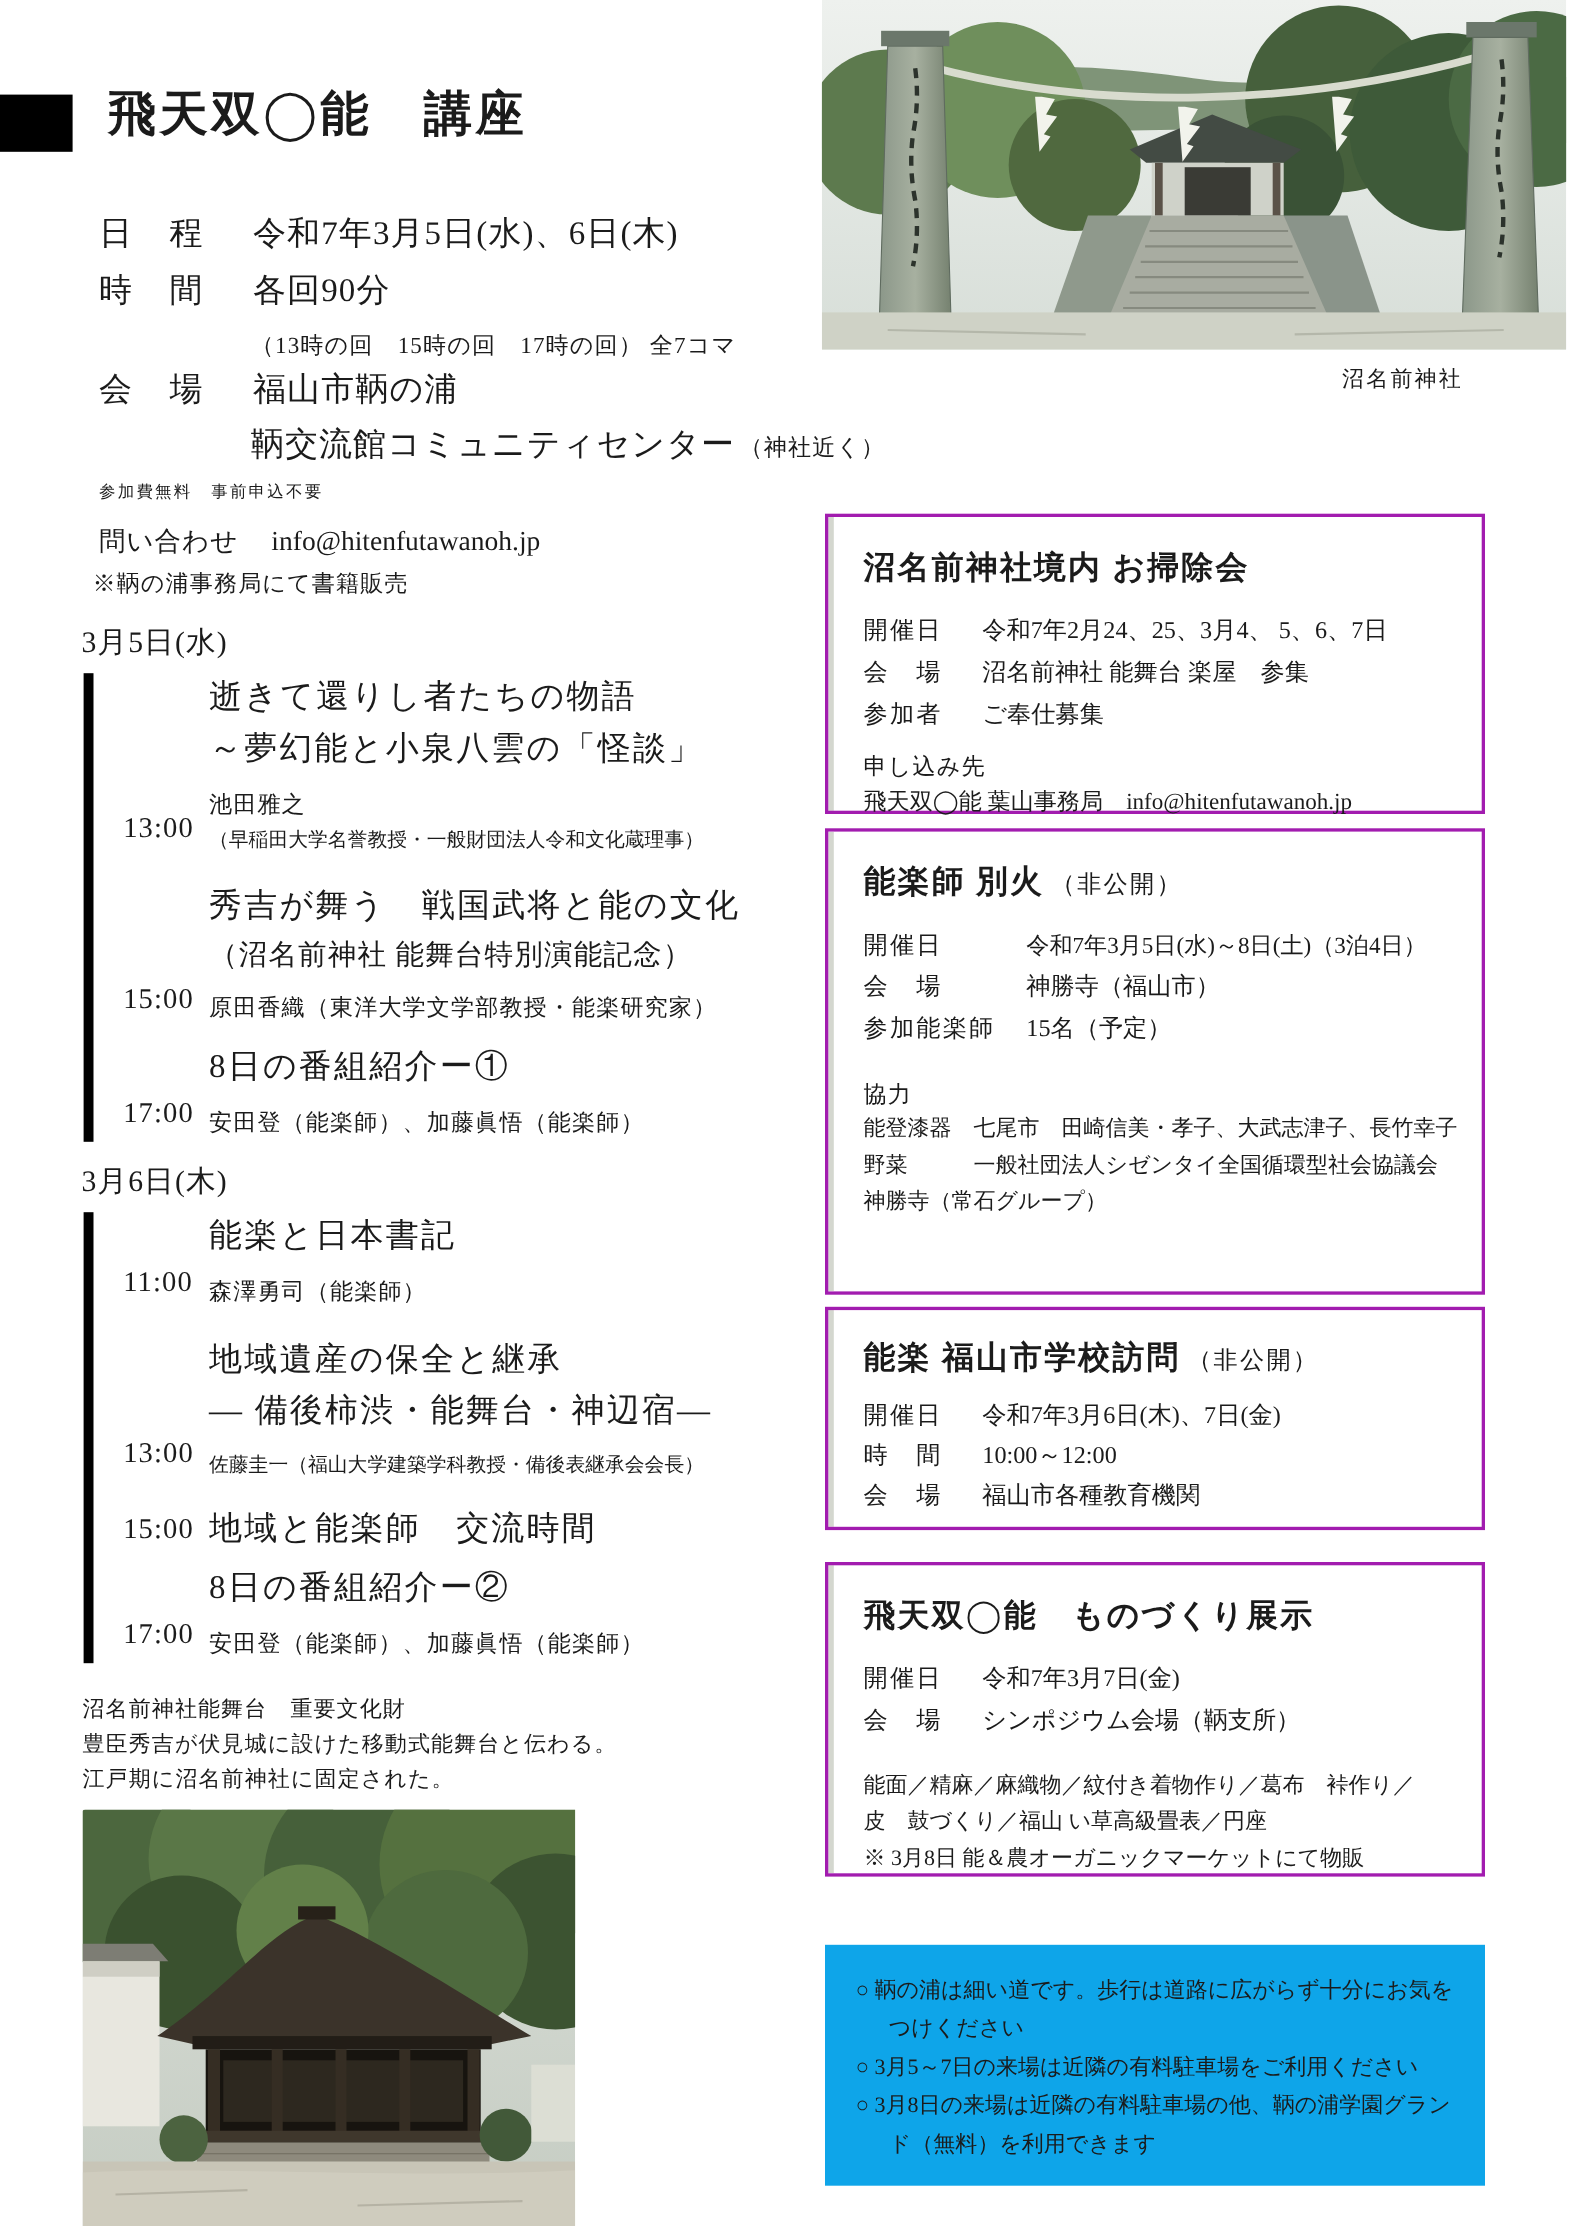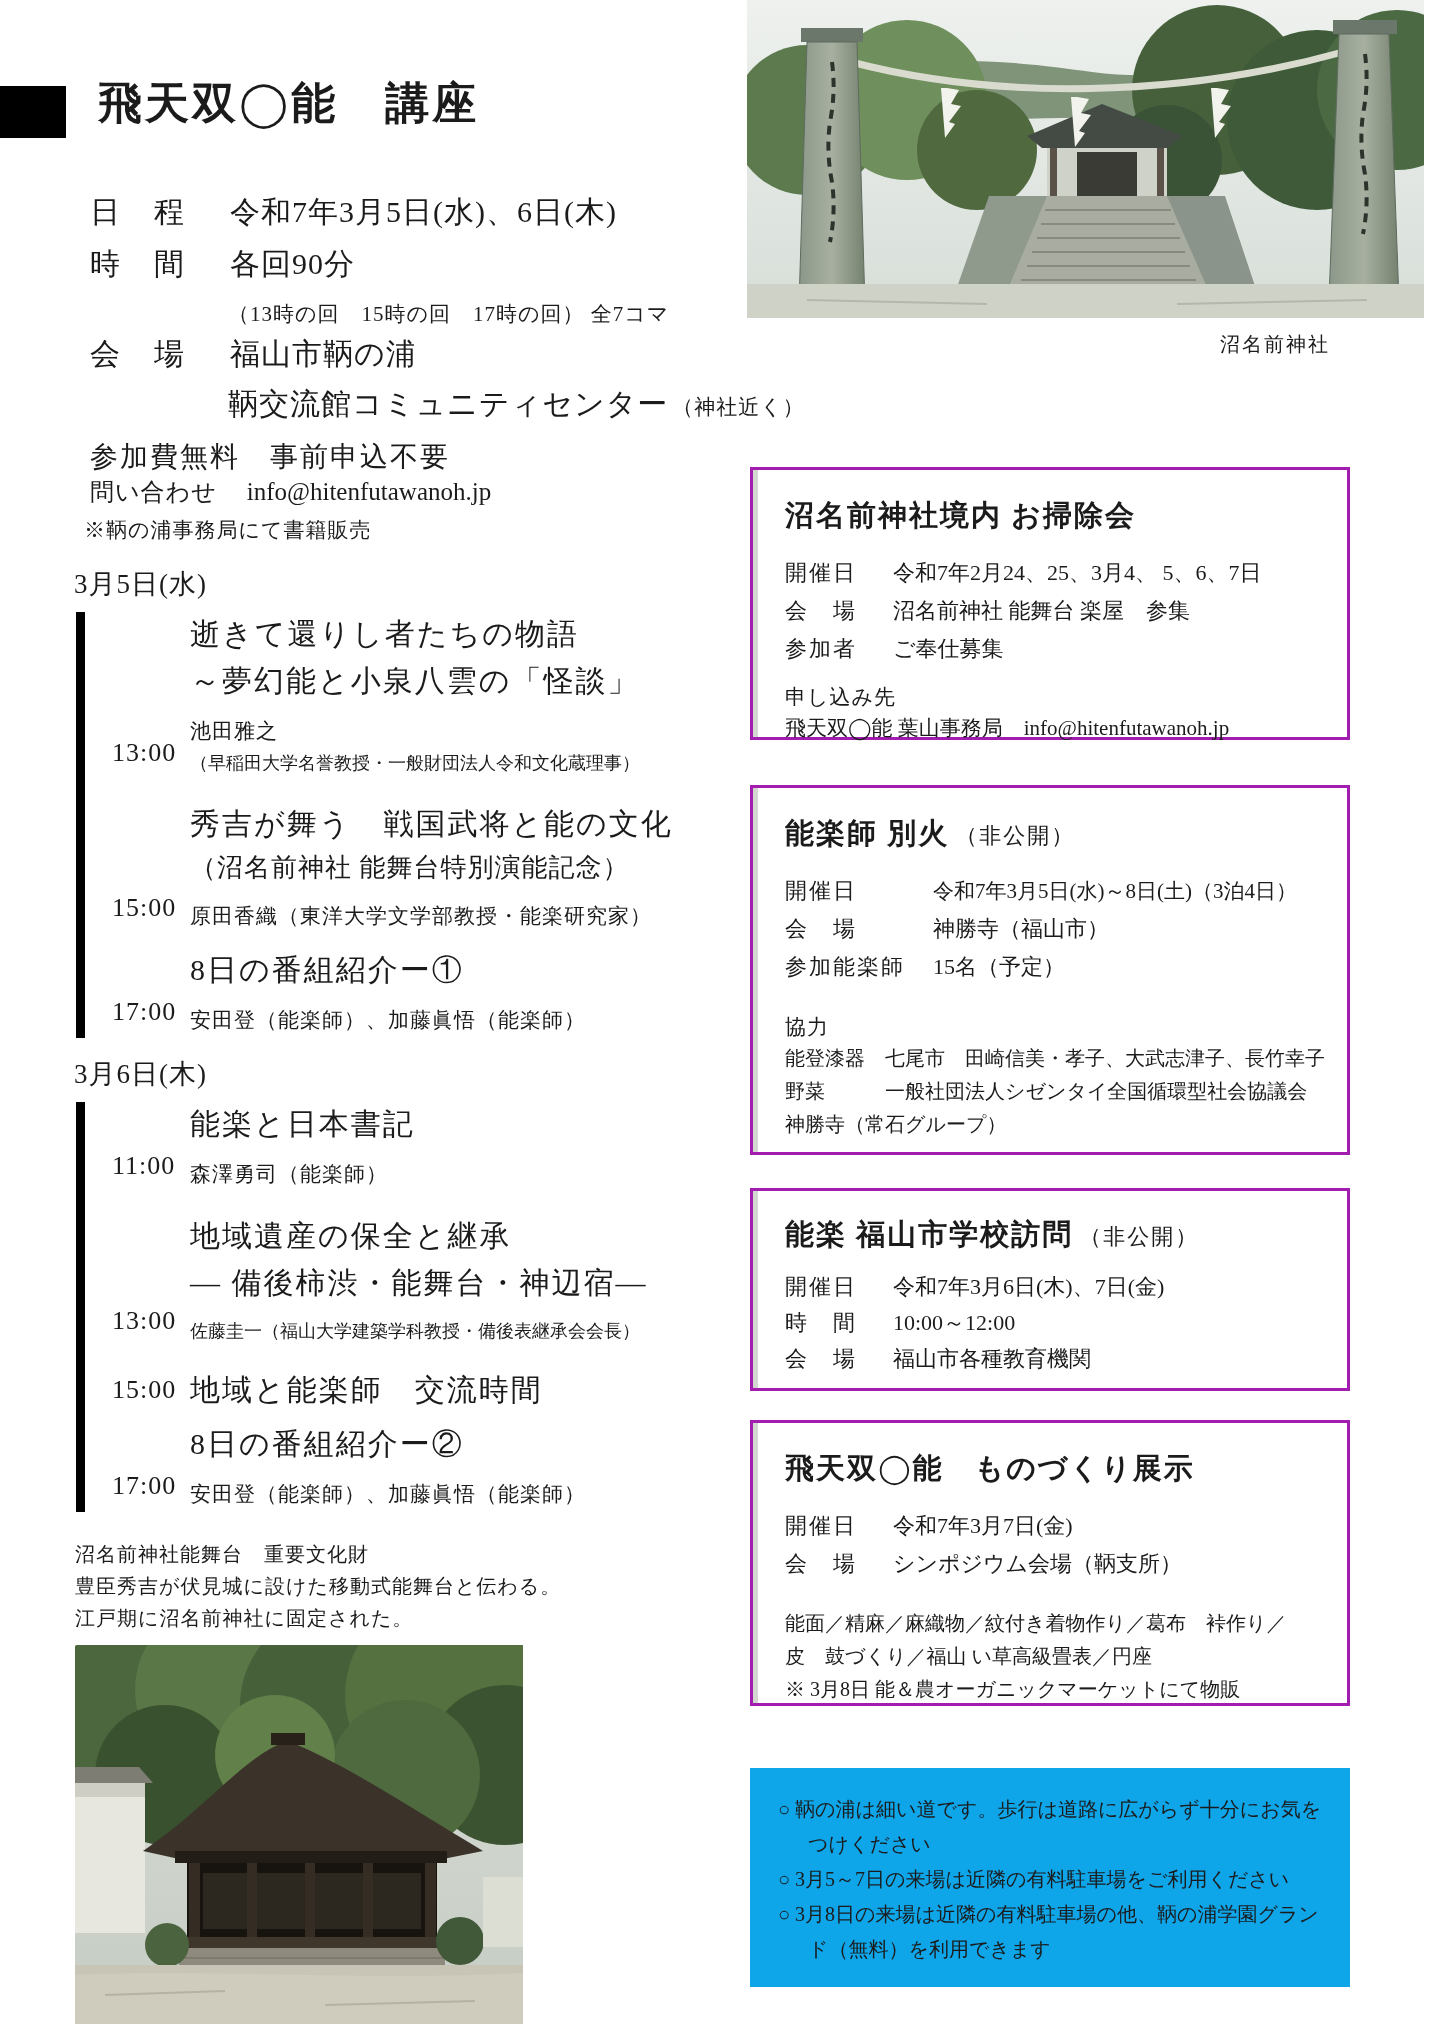--- a/index.html
+++ b/index.html
@@ -11,21 +11,21 @@
   .abs{position:absolute;}
   
   .corner-mark{position:absolute;left:0;top:86px;width:66px;height:52px;background:#000;}
   
   .page-title{position:absolute;left:98px;top:74px;font-size:44px;font-weight:700;letter-spacing:3px;margin:0;}
   
   .meta-row{position:absolute;left:90px;display:flex;align-items:baseline;font-size:30px;}
   .m-label{display:inline-block;width:124px;letter-spacing:2px;}
   .m-value{margin-left:16px;letter-spacing:1px;white-space:nowrap;}
   .small-note{font-size:21px;letter-spacing:1px;white-space:nowrap;}
-  .fee-line{position:absolute;left:90px;font-size:28px;letter-spacing:2px;}
+  .fee-line{position:absolute;left:90px;font-size:15px;letter-spacing:2px;}
   .contact-row{position:absolute;left:90px;display:flex;align-items:baseline;font-size:24px;letter-spacing:1px;}
   .contact-email{margin-left:30px;font-size:25px;letter-spacing:0;}
   .book-note{position:absolute;left:84px;font-size:21px;letter-spacing:1px;}
   
   .day-header{position:absolute;left:74px;font-size:27px;letter-spacing:1px;font-weight:400;margin:0;}
   .day-bar{position:absolute;left:76px;width:9px;background:#000;}
   .event{position:absolute;left:112px;display:flex;align-items:flex-end;width:580px;}
   .ev-time{width:78px;flex:none;font-size:26px;line-height:46px;letter-spacing:1px;}
   .ev-body{display:flex;flex-direction:column;}
   .ev-title{font-size:30px;line-height:47px;letter-spacing:2px;white-space:nowrap;}
@@ -294,21 +294,21 @@
       <span class="b-value">沼名前神社 能舞台 楽屋　参集</span>
     </div>
     <div class="b-row">
       <span class="b-label">参加者</span>
       <span class="b-value">ご奉仕募集</span>
     </div>
     <div class="b-extra-label">申し込み先</div>
     <div class="b-extra-line" style="font-size:21px;">飛天双◯能 葉山事務局　info@hitenfutawanoh.jp</div>
   </div>
 
-  <div class="info-box" style="top:785px;height:370px;">
+  <div class="info-box" style="top:753px;height:424px;">
     <h3 class="box-h"><span>能楽師 別火</span><span class="box-h-note">（非公開）</span></h3>
     <div class="b-row">
       <span class="b-label-wide">開催日</span>
       <span class="b-value" style="font-size:21px;">令和7年3月5日(水)～8日(土)（3泊4日）</span>
     </div>
     <div class="b-row">
       <span class="b-label-wide">会　場</span>
       <span class="b-value">神勝寺（福山市）</span>
     </div>
     <div class="b-row">

